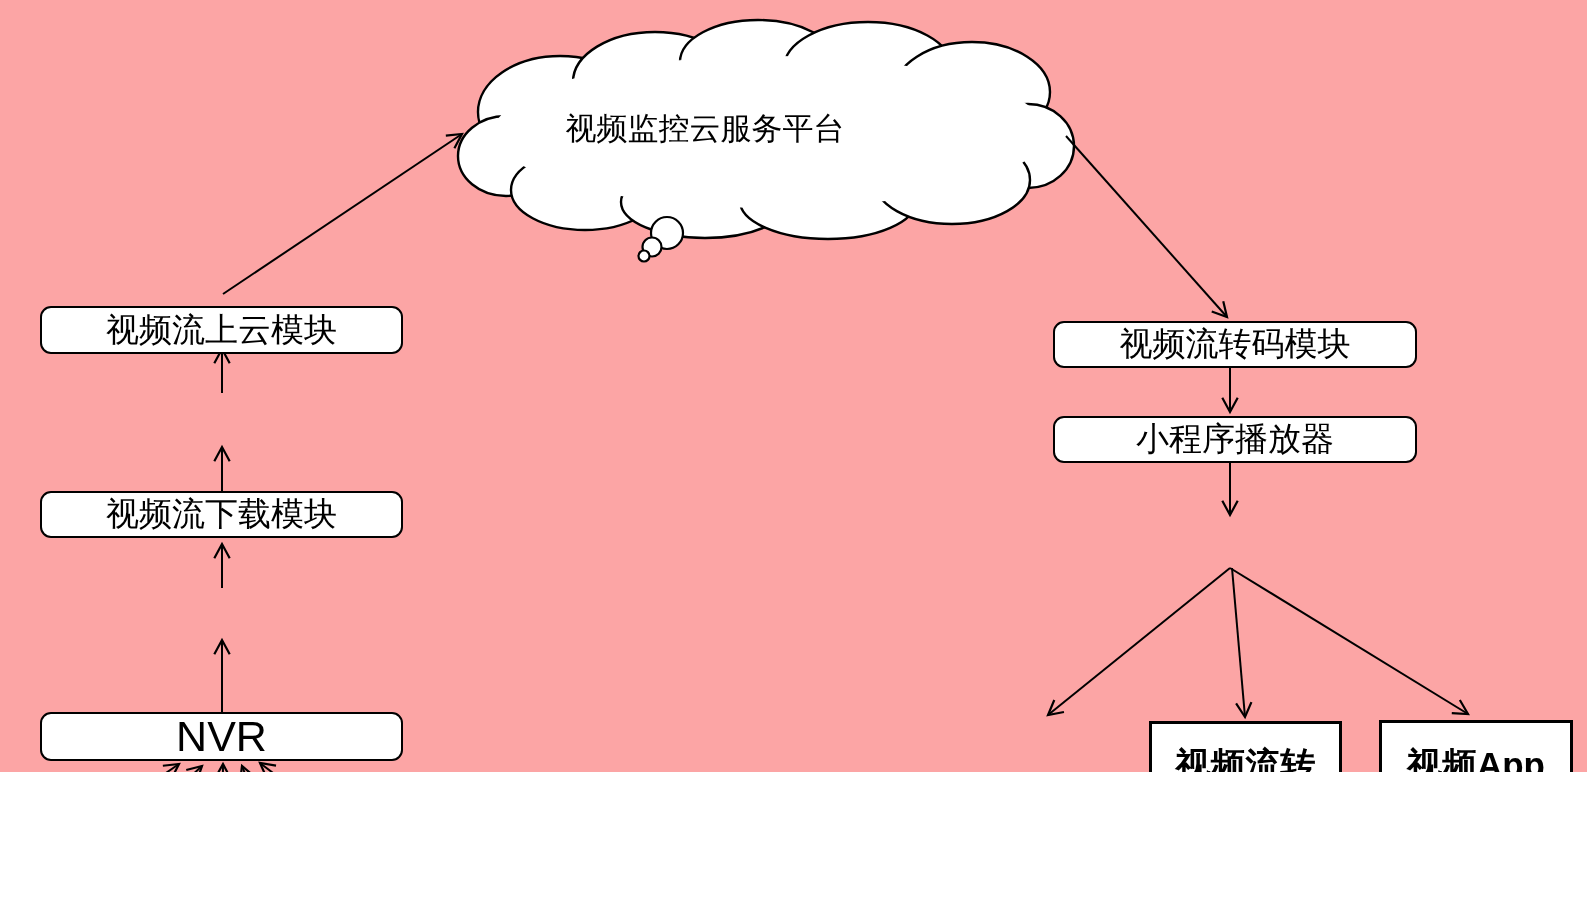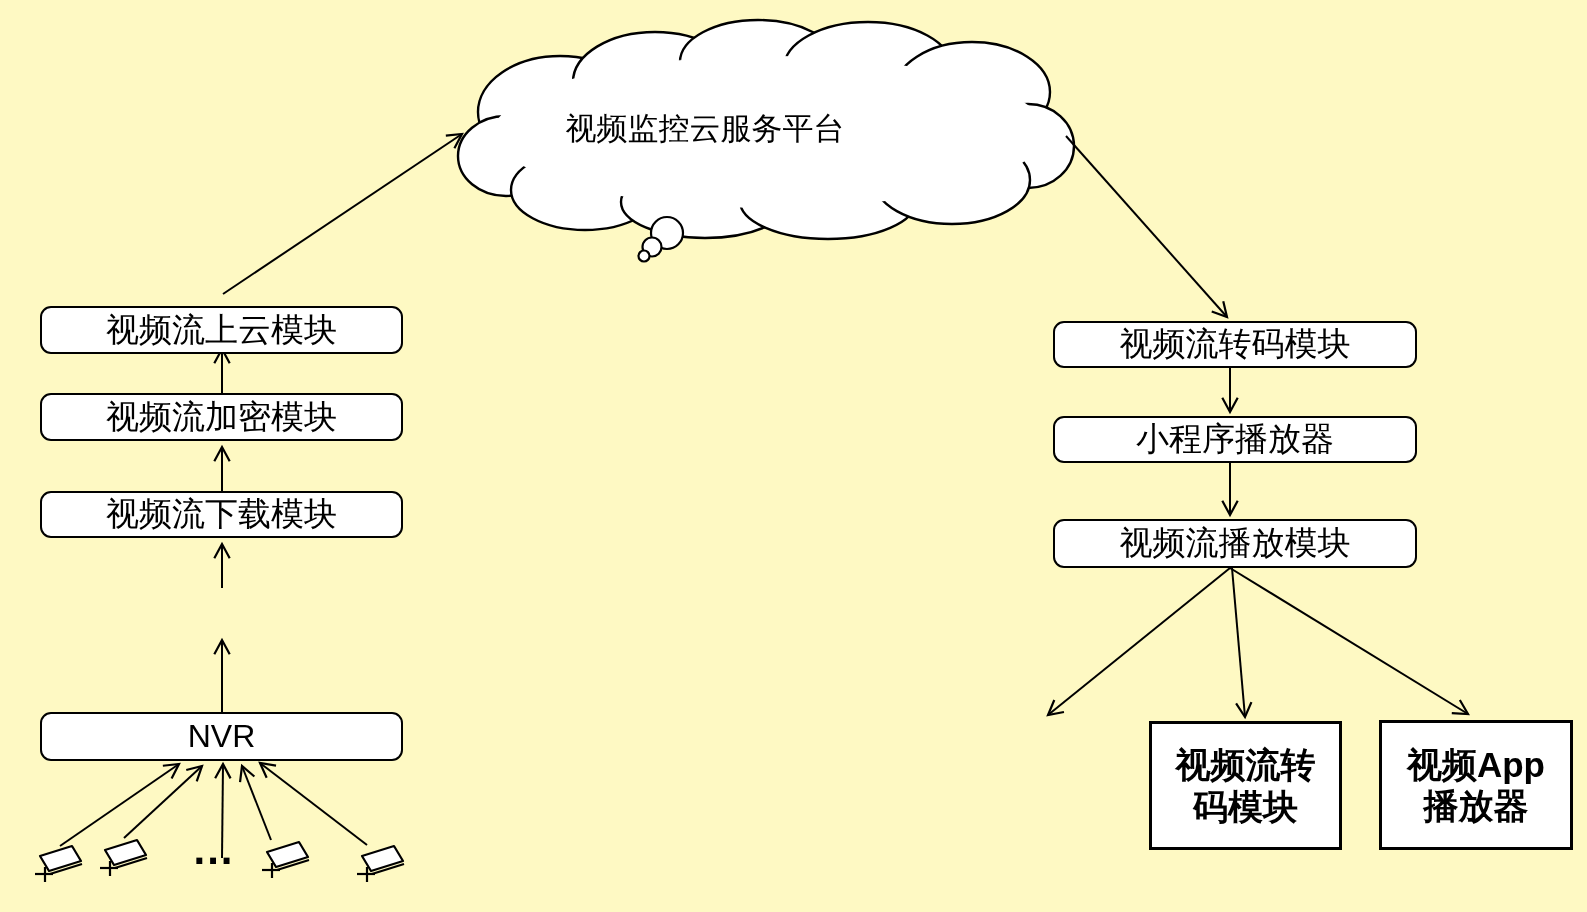--- a/index.html
+++ b/index.html
@@ -1,19 +1,19 @@
 <!DOCTYPE html>
 <html><head>
 <meta charset="utf-8">
 <style>
   html,body{margin:0;padding:0;background:#ffffff;}
   .canvas{
     position:relative;
-    width:1587px;height:912px;
-    background:#fef9c3;
+    width:1587px;height:772px;
+    background:#fca5a5;
     font-family:"Liberation Sans","DejaVu Sans",sans-serif;
     color:#000;
     overflow:hidden;
   }
   .layer{position:absolute;left:0;top:0;width:1587px;height:912px;}
   .mbox{
     position:absolute;
     box-sizing:border-box;
     border:2px solid #000;
     border-radius:11px;
@@ -115,26 +115,24 @@
 
     <use href="#camera-glyph" x="34" y="842"></use>
     <use href="#camera-glyph" x="99" y="836"></use>
     <use href="#camera-glyph" x="261" y="838"></use>
     <use href="#camera-glyph" x="356" y="842"></use>
   </svg>
 
   <div class="cloud-label">视频监控云服务平台</div>
 
   <div class="mbox" style="left:40px;top:306px;width:363px;height:48px">视频流上云模块</div>
-  <div class="mbox" style="left:40px;top:393px;width:363px;height:48px">视频流加密模块</div>
   <div class="mbox" style="left:40px;top:491px;width:363px;height:47px">视频流下载模块</div>
-  <div class="mbox" style="left:40px;top:712px;width:363px;height:49px;font-size:32px">NVR</div>
+  <div class="mbox" style="left:40px;top:712px;width:363px;height:49px;font-size:43px">NVR</div>
 
   <div class="ellipsis">...</div>
 
   <div class="mbox" style="left:1053px;top:321px;width:364px;height:47px">视频流转码模块</div>
   <div class="mbox" style="left:1053px;top:416px;width:364px;height:47px">小程序播放器</div>
-  <div class="mbox" style="left:1053px;top:519px;width:364px;height:49px">视频流播放模块</div>
 
   <div class="pbox" style="left:1149px;top:721px;width:193px;height:129px">视频流转码模块</div>
   <div class="pbox" style="left:1379px;top:720px;width:194px;height:130px">视频App播放器</div>
 
 </div>
 
 </body></html>

